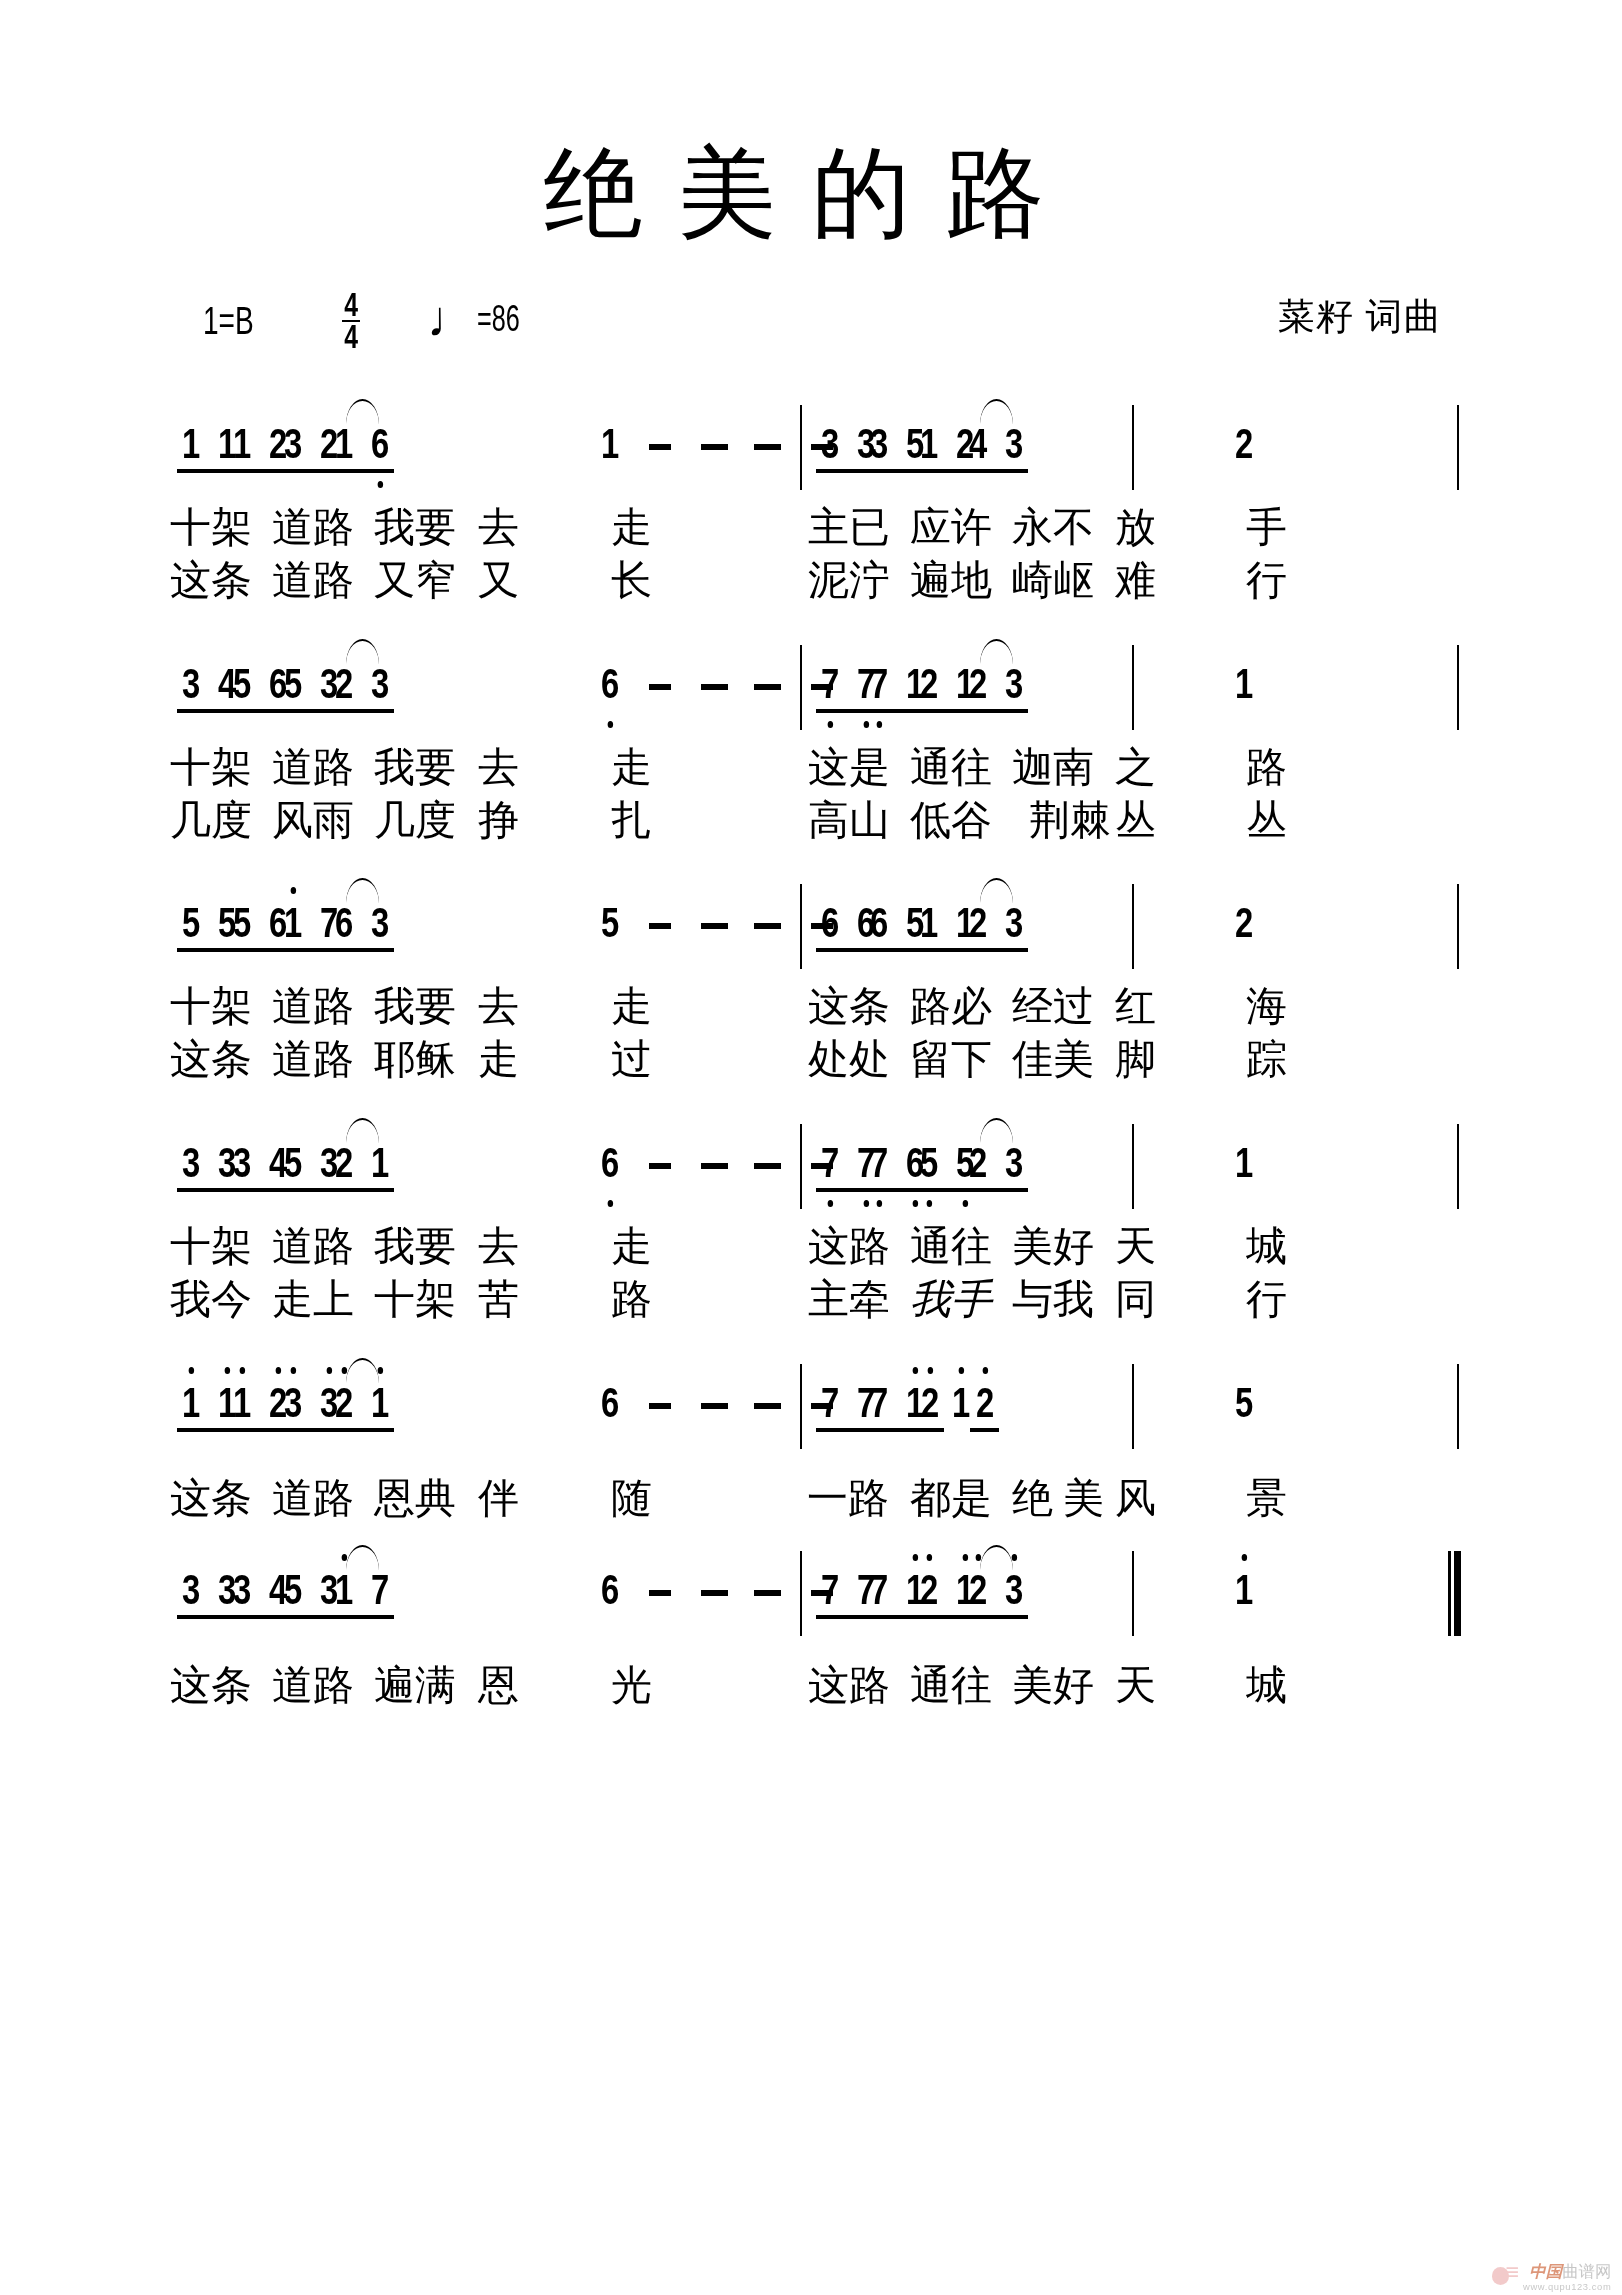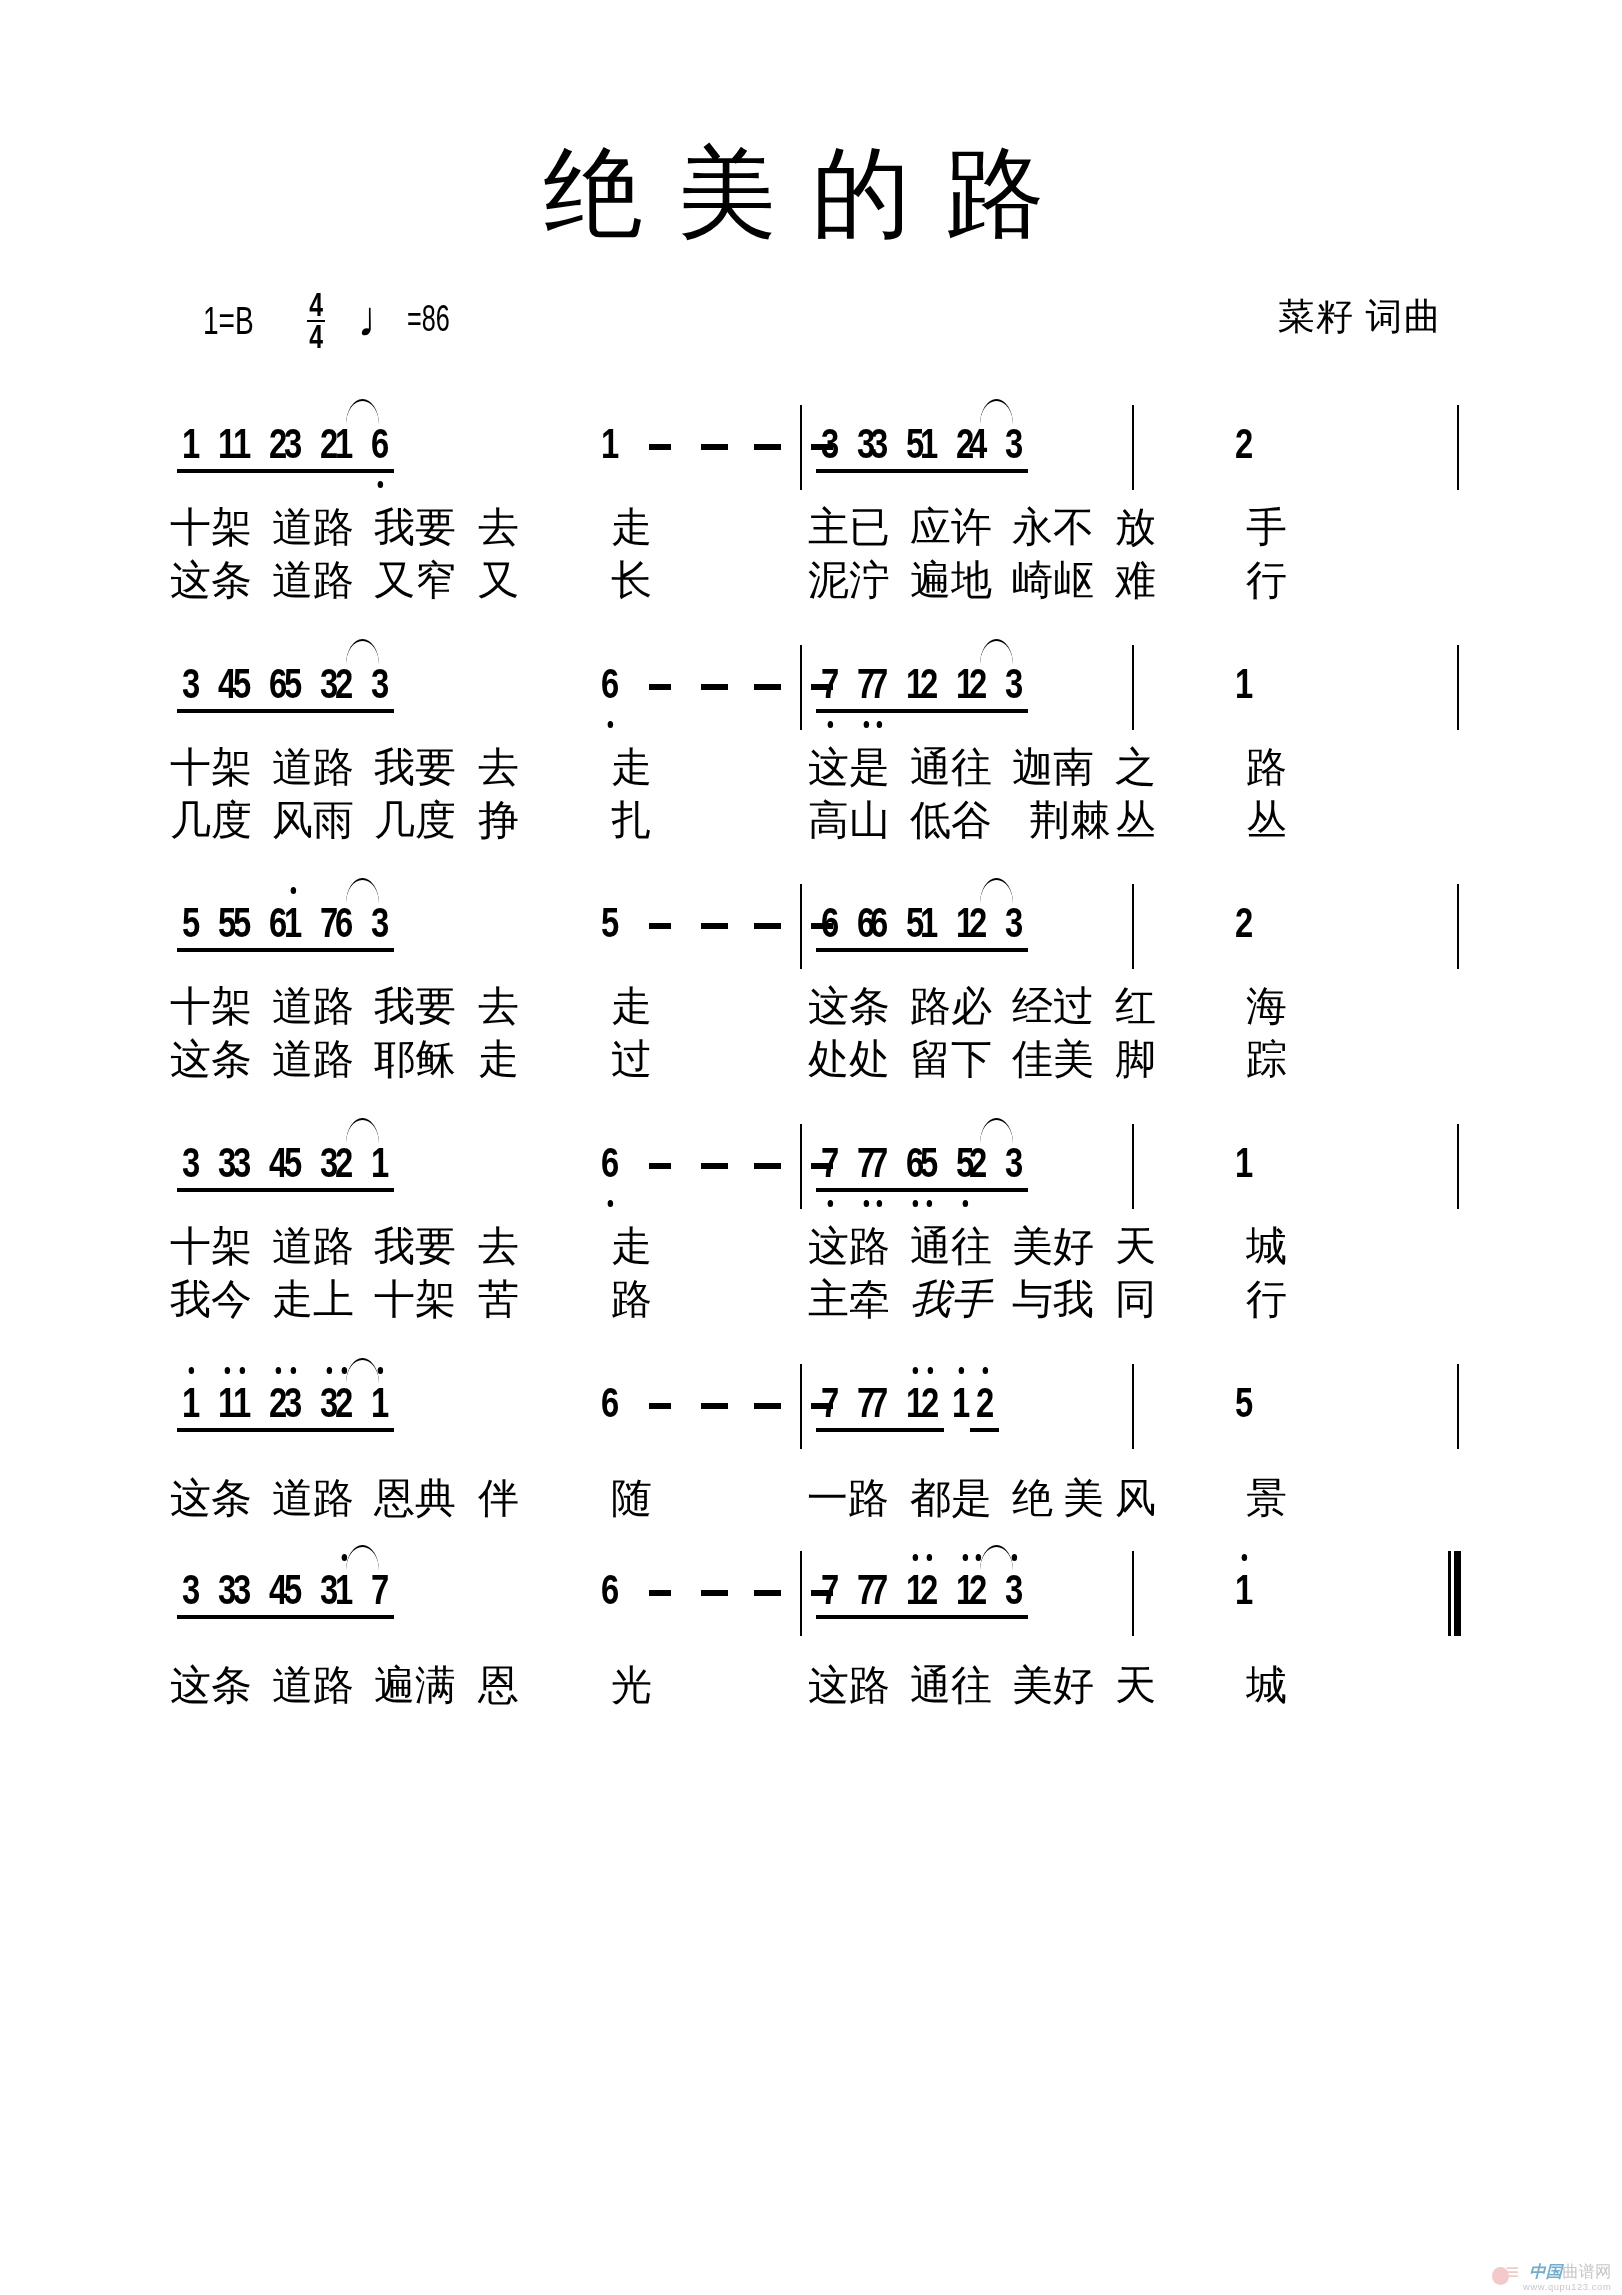--- a/index.html
+++ b/index.html
@@ -3,21 +3,21 @@
 <meta charset="utf-8">
 <style>
   html, body { margin: 0; padding: 0; background: #ffffff; }
   body { width: 1623px; height: 2295px; position: relative; overflow: hidden;
          font-family: "Liberation Sans", "DejaVu Sans", sans-serif; color: #000; }
 
   .title { position: absolute; top: 143px; left: 0; width: 1623px; text-align: center;
            font-family: "DejaVu Serif", "Liberation Serif", serif; font-size: 99px;
            letter-spacing: 35px; line-height: 1; }
 
-  .meta { position: absolute; top: 289px; left: 203px; height: 64px; display: flex; align-items: center; }
+  .meta { position: absolute; top: 289px; left: 203px; height: 64px; display: flex; align-items: center; gap: 35px; }
   .key { font-size: 39px; font-family: "Liberation Sans", sans-serif; transform: scaleX(0.72); transform-origin: left center; display: inline-block; width: 99px; }
   .timesig { display: inline-flex; flex-direction: column; align-items: center; margin-left: -3.5px; width: 35px; }
   .timesig span { font-size: 33px; font-weight: bold; line-height: 30px; transform: scaleX(0.75); }
   .timesig .bar { width: 17.5px; height: 2.3px; background: #000; }
   .tempo { margin-left: 23.4px; font-size: 36px; display: inline-flex; align-items: flex-start; }
   .tempo .note { font-size: 50px; line-height: 1; margin-top: -4.7px; }
   .tempo .val { transform: scaleX(0.7); transform-origin: left center; display: inline-block; }
 
   .composer { position: absolute; top: 292px; right: 181px; font-size: 37px; letter-spacing: 1.2px; }
 
@@ -43,21 +43,21 @@
 
   .lyric-row { position: absolute; left: 0; width: 1623px; height: 47px; font-size: 41px; line-height: 47px; }
   .lyric-row span { position: absolute; top: 0; white-space: nowrap; }
 
   .watermark { position: absolute; right: 11.7px; bottom: 3.5px; display: flex; align-items: center; opacity: 0.55; }
   .wm-logo { width: 28px; height: 24.6px; position: relative; margin-right: 3.5px; }
   .wm-logo::before { content: ""; position: absolute; left: 0; top: 2.3px; width: 17.5px; height: 17.5px; border-radius: 50%; background: #e8a0a0; }
   .wm-logo::after { content: "\2261"; position: absolute; left: 14px; top: -3.5px; color: #e8a0a0; font-size: 23.4px; line-height: 1; }
   .wm-text { display: flex; flex-direction: column; align-items: flex-end; }
   .wm-name { font-family: "DejaVu Serif", serif; font-size: 16.4px; line-height: 17.5px; color: #999; }
-  .wm-name b { color: #0369a1; font-style: italic; }
+  .wm-name b { color: #c2410c; font-style: italic; }
   .wm-url { font-size: 9.4px; color: #999; letter-spacing: 0.6px; }
 </style>
 </head>
 <body>
 
 <div class="title">绝美的路</div>
 
 <div class="meta">
   <span class="key">1=B</span>
   <span class="timesig">

